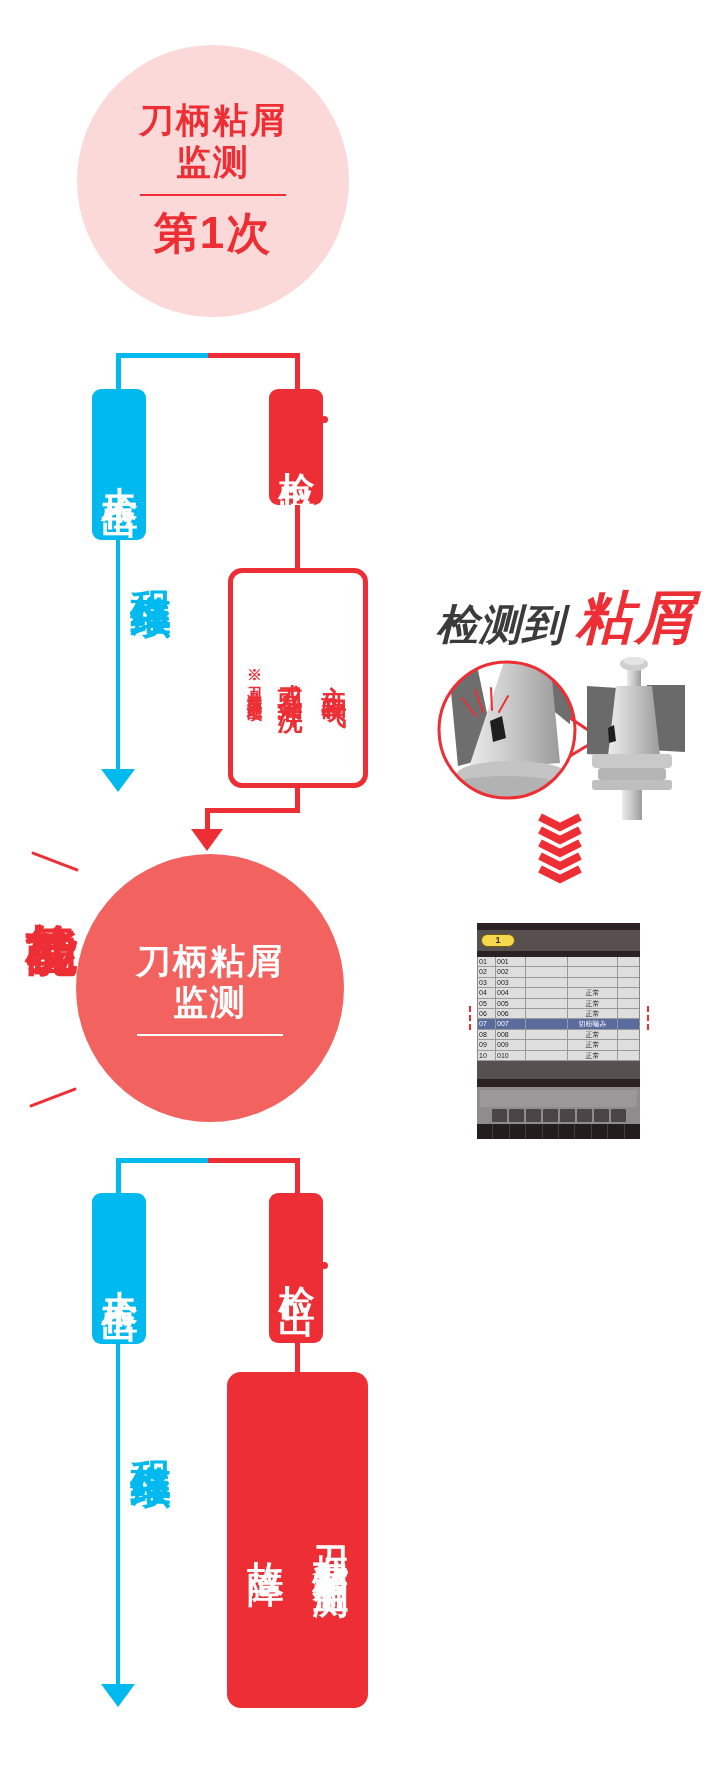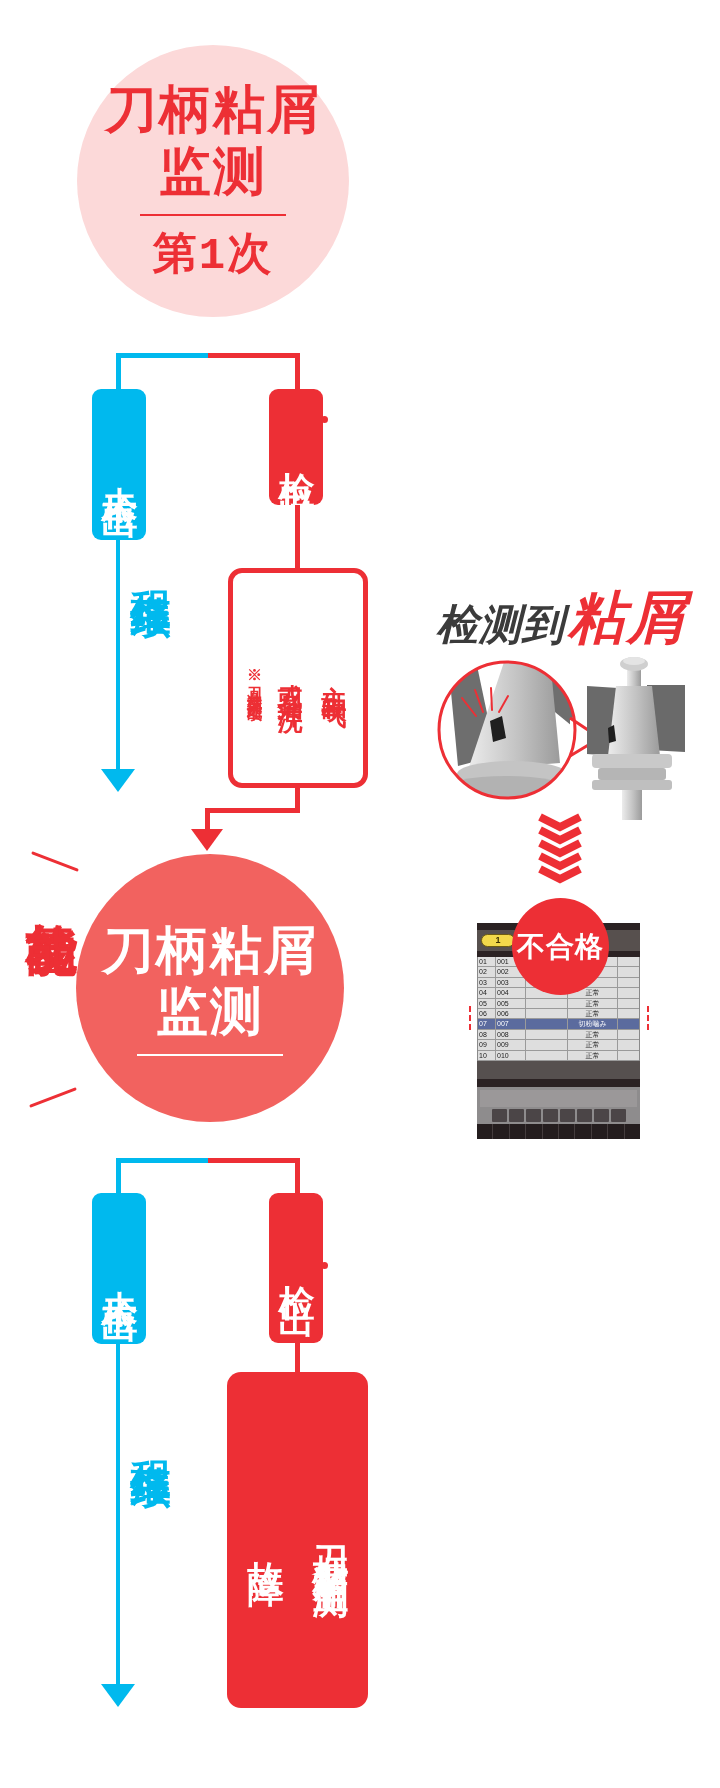--- a/index.html
+++ b/index.html
@@ -8,22 +8,22 @@
   .abs{position:absolute;}
   .vtext{writing-mode:vertical-rl;text-orientation:upright;}
   .bold{font-weight:bold;}
 
   
   .red-bg{background:#ED2F35;} .cyan-bg{background:#00B9EE;}
   .red-tx{color:#ED2F35;} .white-tx{color:#ffffff;}
 
   
   .circle{border-radius:50%;display:flex;flex-direction:column;align-items:center;justify-content:center;}
-  .circle .t{font-weight:bold;font-size:52px;line-height:1.18;letter-spacing:2px;}
-  .circle .step{font-weight:bold;font-size:44px;margin-top:8px;letter-spacing:2px;font-family:Liberation Mono, monospace;}
+  .circle .t{font-weight:bold;font-size:35px;line-height:1.18;letter-spacing:2px;}
+  .circle .step{font-weight:bold;font-size:44px;margin-top:8px;letter-spacing:2px;}
   .circle .div{width:146px;height:2px;margin-top:12px;}
 
   
   .bbox{border-radius:9px;display:flex;align-items:center;justify-content:center;}
   .bbox .vtext{color:#fff;font-weight:bold;font-size:36px;letter-spacing:8px;padding-top:8px;}
 
   .prog{color:#00B9EE;font-weight:bold;font-size:40px;letter-spacing:2px;}
 
   
   .flushbox{border:5px solid #ED2F35;border-radius:14px;background:#fff;box-sizing:border-box;
@@ -38,21 +38,21 @@
 
   
   .arr-down-cyan{width:0;height:0;border-left:17px solid transparent;border-right:17px solid transparent;border-top:23px solid #00B9EE;}
   .arr-down-red{width:0;height:0;border-left:16px solid transparent;border-right:16px solid transparent;border-top:22px solid #ED2F35;}
 
   .slash{width:50px;height:3px;background:#ED2F35;border-radius:2px;}
 
   
   .dt-title{display:flex;align-items:flex-end;line-height:1;}
   .dt-prefix{font-size:42px;font-weight:bold;color:#3B3B3B;letter-spacing:1px;}
-  .dt-high{font-size:57px;font-weight:bold;color:#ED2F35;letter-spacing:2px;margin-left:3px;}
+  .dt-high{font-size:57px;font-weight:bold;color:#ED2F35;letter-spacing:2px;margin-left:11px;}
 
   
   .panel{width:163px;height:216px;}
   .p-bar1{height:7px;background:#2B2223;}
   .p-tabband{height:21px;background:#57504E;position:relative;}
   .p-pill{position:absolute;left:4px;top:4px;width:34px;height:13px;border-radius:7px;background:#F3D94B;
           border:1px solid #6e5c12;box-sizing:border-box;display:flex;align-items:center;justify-content:center;
           font-size:9px;font-weight:bold;color:#3d3000;line-height:1;}
   .p-bar2{height:6px;background:#2B2223;}
   .p-table{height:104px;background:#E2E2E2;border-left:1px solid #8a8a8a;border-right:1px solid #8a8a8a;box-sizing:border-box;}
@@ -205,21 +205,20 @@
     <g fill="none" stroke="#ED2F35" stroke-width="8">
       <polyline points="5,5 25,15 45,5"></polyline>
       <polyline points="5,18 25,28 45,18"></polyline>
       <polyline points="5,31 25,41 45,31"></polyline>
       <polyline points="5,44 25,54 45,44"></polyline>
       <polyline points="5,57 25,67 45,57"></polyline>
     </g>
   </svg>
 
   <div class="abs panel" style="left:477px;top:923px;">
-    <div class="badge">不合格</div>
     <div class="selmark" style="left:-8px;"></div>
     <div class="selmark" style="right:-9px;"></div>
 
     <div class="p-bar1"></div>
     <div class="p-tabband">
       <div class="p-pill">1</div>
     </div>
     <div class="p-bar2"></div>
 
     <div class="p-table">

